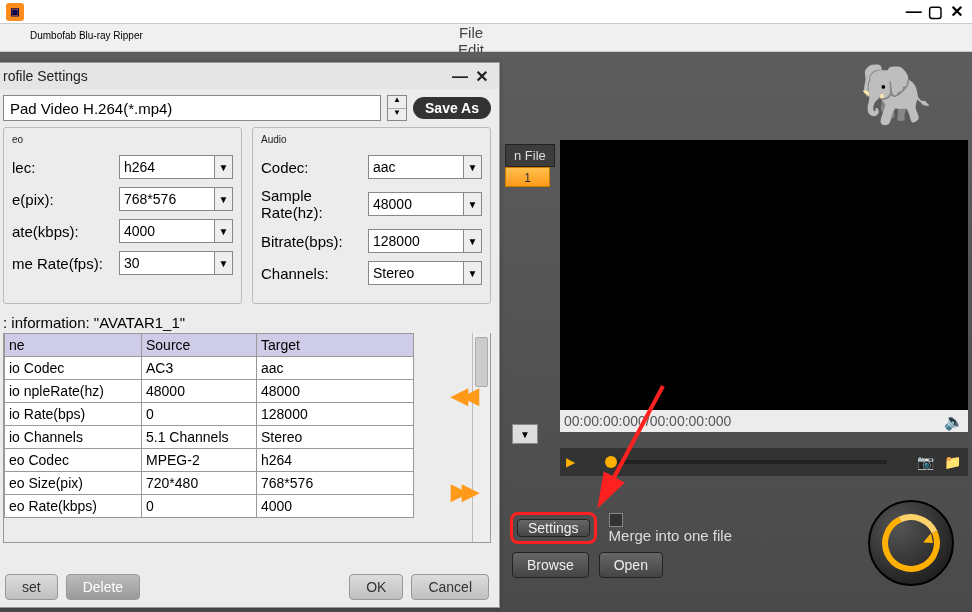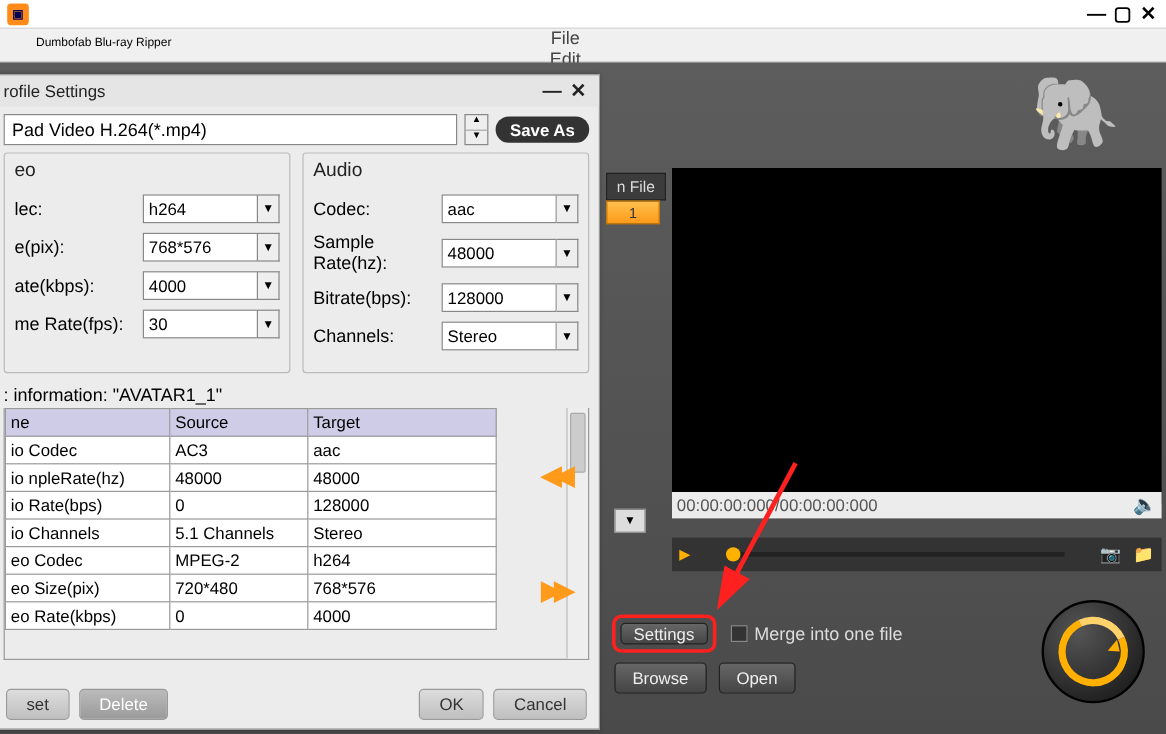--- a/index.html
+++ b/index.html
@@ -67,21 +67,21 @@
     position:absolute; left:510px; right:10px; top:448px; height:56px;
     display:flex; align-items:center;
   }
   .settings-btn {
     background:linear-gradient(#666,#454545); color:#eee; border:1px solid #222;
     border-radius:4px; padding:0 10px; font-size:14px; cursor:pointer;
   }
   .settings-highlight {
     border:3px solid #ff2020; border-radius:8px; padding:4px; display:inline-block;
   }
-  .merge { display:flex; align-items:center; margin-left:12px; color:#ddd; font-size:15px;}
+  .merge { display:flex; margin-left:12px; color:#ddd; font-size:15px;flex-direction:column;}
   .merge .chk { width:14px; height:14px; background:#333; border:1px solid #888; margin-right:6px;}
   .browse-row { position:absolute; left:512px; top:500px; display:flex; gap:10px;}
   .dark-btn {
     background:linear-gradient(#666,#454545); color:#eee; border:1px solid #222;
     border-radius:4px; padding:4px 14px; font-size:14px; cursor:pointer;
   }
   .big-round {
     position:absolute; right:18px; top:448px; width:86px; height:86px;
     border-radius:50%; background:radial-gradient(circle at 35% 30%, #555, #111);
     border:2px solid #000; display:flex; align-items:center; justify-content:center;
@@ -121,21 +121,21 @@
   .spin-btns div:last-child{border:none;}
   .save-as {
     background:#333; color:#fff; border-radius:12px; padding:3px 12px;
     font-size:14px; font-weight:bold; cursor:pointer;
   }
   .groups { display:flex; padding:0 8px; gap:10px;}
   .group {
     flex:1; border:1px solid #bbb; border-radius:3px; padding:6px 8px 10px 8px;
     background:#ececec;
   }
-  .group h4 { font-weight:normal; font-size:16px; margin-bottom:10px; color:#222;}
+  .group h4 { font-weight:normal; font-size:10px; margin-bottom:10px; color:#222;}
   .field-row {
     display:flex; align-items:center; margin:8px 0; font-size:15px;
   }
   .field-row label { flex:1; }
   .field-row .combo {
     width:96px; height:24px; border:1px solid #888; background:#fff;
     display:flex; align-items:center; padding:0 4px; font-size:14px;
   }
   .field-row .dd { width:18px; height:24px; border:1px solid #888; border-left:none;
     background:#eee; display:flex; align-items:center; justify-content:center; font-size:10px;}

